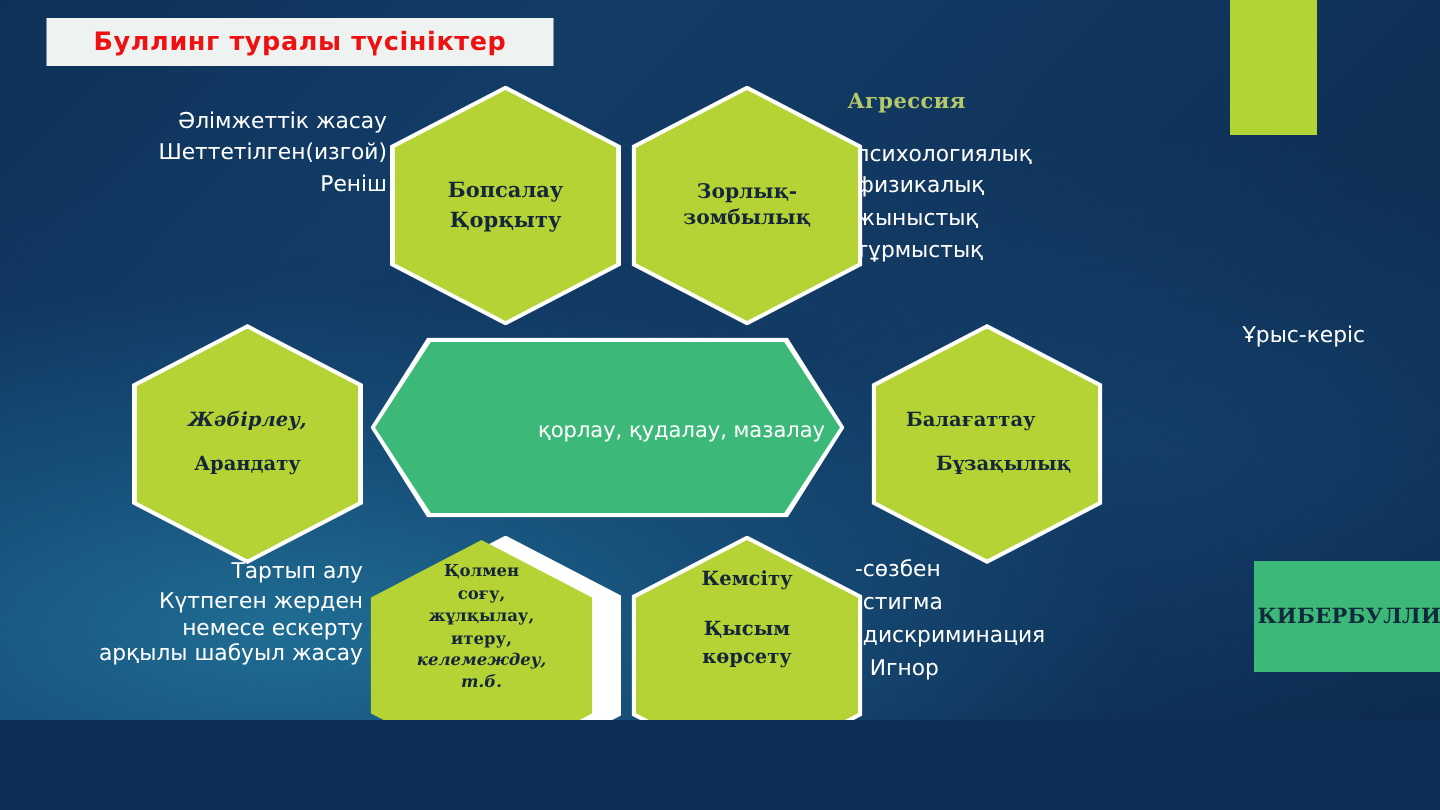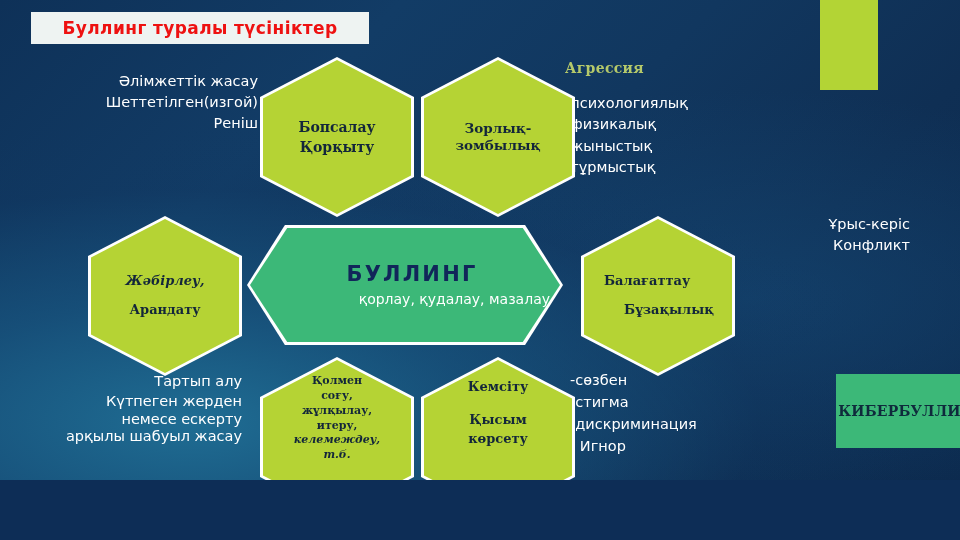--- a/index.html
+++ b/index.html
@@ -171,21 +171,20 @@
   <div class="heading-agr" style="left:565px; top:60px;">Агрессия</div>
   <div class="txt left" style="left:565px; top:94px; width:220px; line-height:1.34;">
     <p>-психологиялық</p>
     <p>-физикалық</p>
     <p>-жыныстық</p>
     <p>-тұрмыстық</p>
   </div>
 
   <div class="txt right" style="left:680px; top:215px; width:230px;">
     <p>Ұрыс-керіс</p>
-    <p>Конфликт</p>
   </div>
 
   <div class="txt right" style="left:58px; top:372px; width:184px;">
     <p>Тартып алу</p>
     <p style="line-height:1.22;">Күтпеген жерден немесе ескерту арқылы шабуыл жасау</p>
   </div>
 
   <div class="txt left" style="left:570px; top:370px; width:210px; line-height:1.38;">
     <p>-сөзбен</p>
     <p>-стигма</p>
@@ -212,26 +211,25 @@
   </div>
 
   <div class="hex-wrap" style="left:581px; top:216px; width:154px; height:160px;"></div>
   <div class="hex" style="left:584px; top:219px; width:148px; height:154px;">
     <div class="hex-label" style="font-size:13px; align-self:flex-start; margin-left:12px;">Балағаттау</div>
     <div class="hex-label" style="font-size:13px; margin-top:10px; align-self:flex-end; margin-right:10px;">Бұзақылық</div>
   </div>
 
   <div class="hex-center-wrap" style="left:247px; top:225px; width:316px; height:120px;"></div>
   <div class="hex-center" style="left:250px; top:228px; width:310px; height:114px;">
-    <div class="center-title">БУЛЛИНГ</div>
     <div class="center-sub">қорлау, қудалау, мазалау</div>
   </div>
 
   <div class="hex-wrap" style="left:260px; top:357px; width:154px; height:160px;"></div>
-  <div class="hex" style="left:263px; top:360px; width:148px; height:154px; justify-content:flex-start; padding-top:14px;">
+  <div class="hex" style="left:247px; top:360px; width:148px; height:154px; justify-content:flex-start; padding-top:14px;">
     <div class="hex-label" style="font-size:11px; line-height:1.35;">Қолмен</div>
     <div class="hex-label" style="font-size:11px; line-height:1.35;">соғу,</div>
     <div class="hex-label" style="font-size:11px; line-height:1.35;">жұлқылау,</div>
     <div class="hex-label" style="font-size:11px; line-height:1.35;">итеру,</div>
     <div class="hex-label" style="font-size:11px; line-height:1.35;font-style:italic;">келемеждеу,</div>
     <div class="hex-label" style="font-size:11px; line-height:1.35;font-style:italic;">т.б.</div>
   </div>
 
   <div class="hex-wrap" style="left:421px; top:357px; width:154px; height:160px;"></div>
   <div class="hex" style="left:424px; top:360px; width:148px; height:154px; justify-content:flex-start; padding-top:18px;">

